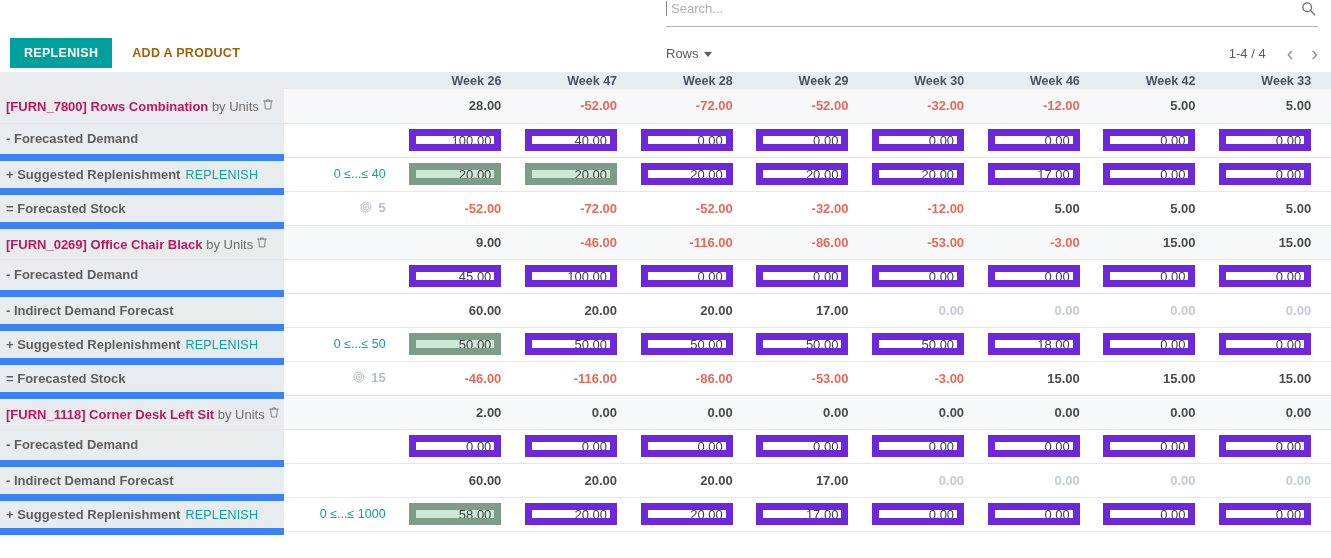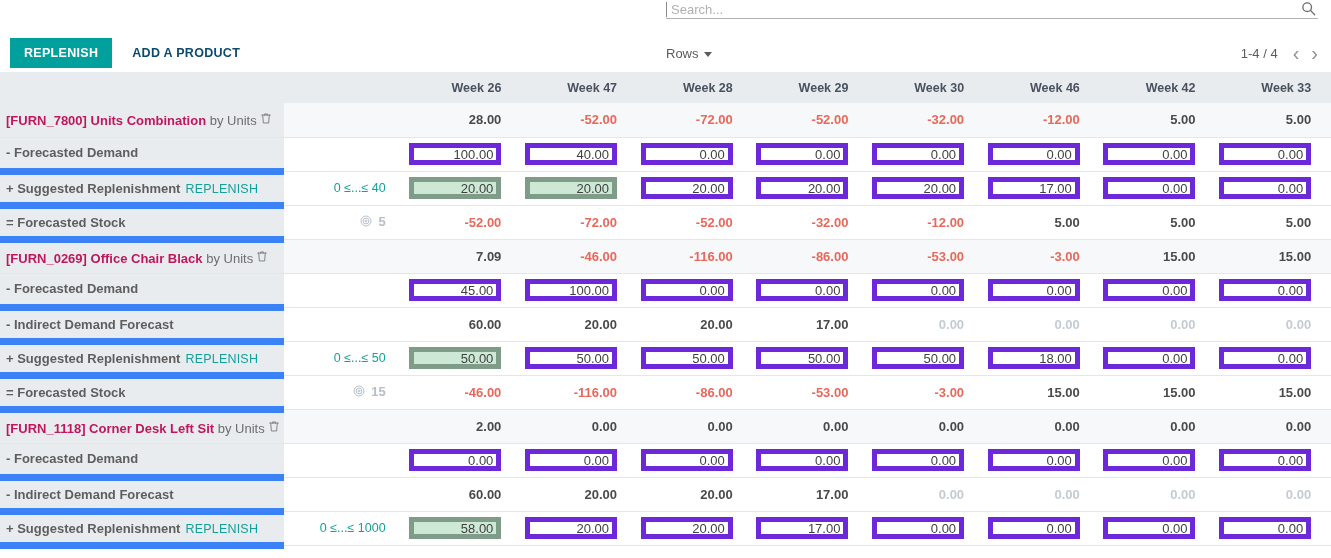--- a/index.html
+++ b/index.html
@@ -23,24 +23,24 @@
   .app-title {
     font-size: 19px;
     color: #8f8f8f;
     font-weight: 400;
     line-height: 30px;
     white-space: nowrap;
   }
   .searchbox {
     position: absolute;
     left: 666px; top: 1px;
-    width: 652px; height: 18px;
+    width: 652px; height: 26px;
     border-bottom: 1px solid #b3b3b3;
     display: flex;
-    align-items: center;
+    align-items: flex-start;
   }
   .search-caret {
     width: 1px; height: 15px; background: #8a8a8a; margin-right: 4px;
   }
   .search-input {
     flex: 1;
     border: none; outline: none; background: transparent;
     font-family: "Liberation Sans", sans-serif;
     font-size: 13px;
     color: #6b6b6b;
@@ -65,21 +65,21 @@
     font-size: 12.5px;
     font-weight: bold;
     letter-spacing: .3px;
     padding: 9px 14px;
     cursor: pointer;
     line-height: 1;
   }
   .btn-addproduct {
     background: transparent;
     border: none;
-    color: #0c4a6e;
+    color: #a16207;
     font-family: "Liberation Sans", sans-serif;
     font-size: 12.5px;
     font-weight: bold;
     letter-spacing: .3px;
     margin-left: 12px;
     padding: 9px 8px;
     cursor: pointer;
     line-height: 1;
   }
   .rows-select {
@@ -92,21 +92,21 @@
   .caret-down {
     width: 0; height: 0;
     border-left: 4px solid transparent;
     border-right: 4px solid transparent;
     border-top: 5px solid #5c5c5c;
     margin-top: 3px;
   }
   .pager {
     position: absolute;
     right: 8px;
-    display: flex; align-items: center; gap: 2px;
+    display: flex; align-items: center; gap: 8px;
     font-size: 13px; color: #5c5c5c;
   }
   .pager-count { margin-right: 8px; white-space: nowrap; }
   .pager-btn {
     background: none; border: none; cursor: pointer;
     color: #909090; font-size: 20px; line-height: 1;
     padding: 0 5px;
     font-family: "Liberation Sans", sans-serif;
   }
 
@@ -117,21 +117,21 @@
     table-layout: fixed;
     width: 1441px;   
     font-size: 13px;
   }
   table.mps col.c-label { width: 270px; }
   table.mps col.c-range { width: 110px; }
   table.mps col.c-week  { width: 110px; }
 
   thead th {
     background: #e9ecef;
-    height: 31px;
+    height: 17px;
     font-weight: bold;
     font-size: 12.5px;
     color: #4a5260;
     text-align: right;
     padding: 0 14px 0 6px;
     border: none;
     white-space: nowrap;
     overflow: hidden;
   }
   thead th.h-label, thead th.h-range { background: #e9ecef; }
@@ -174,21 +174,21 @@
   .range-cell { color: #12a19a; font-size: 12.5px; text-align: right; font-weight: normal; }
 
   .stock-cell { text-align: right; color: #b6bdc6; font-weight: bold; }
   .stock-inner { display: inline-flex; align-items: center; gap: 6px; justify-content: flex-end; }
   .target-icon { display: inline-block; width: 12px; height: 12px; }
 
   
   td.inputcell { padding: 0 14px 0 6px; }
   .cellinput {
     width: 92px; height: 22px;
-    border: 5px solid #6d28d9;
+    border: 7px solid #6d28d9;
     background: #ffffff;
     font-family: "Liberation Sans", sans-serif;
     font-size: 13px;
     color: #3f3f3f;
     text-align: right;
     padding: 0 3px 0 2px;
     outline: none;
     display: inline-block;
     line-height: 20px;
     vertical-align: middle;
@@ -253,21 +253,21 @@
           <th>Week 29</th>
           <th>Week 30</th>
           <th>Week 46</th>
           <th>Week 42</th>
           <th>Week 33</th>
           <th>Week 34</th>
         </tr>
     </thead>
     <tbody id="tbody">
         <tr class="group-head">
-          <td class="label"><span class="prod-code">[FURN_7800]</span> <span class="prod-name">Units Combination</span> <span class="by-units">by Units</span><span class="trash-icon"><svg width="12" height="13" viewBox="0 0 14 15" fill="none" stroke="currentColor" stroke-width="1.1">
+          <td class="label"><span class="prod-code">[FURN_7800]</span> <span class="prod-name">Rows Combination</span> <span class="by-units">by Units</span><span class="trash-icon"><svg width="12" height="13" viewBox="0 0 14 15" fill="none" stroke="currentColor" stroke-width="1.1">
                 <path d="M2 3.5h10M5.4 3.5V2.2h3.2v1.3M3.2 3.5l.7 9.2h6.2l.7-9.2" stroke-linecap="round" stroke-linejoin="round"></path>
               </svg></span></td>
           <td></td>
           <td class="num">28.00</td>
           <td class="num neg">-52.00</td>
           <td class="num neg">-72.00</td>
           <td class="num neg">-52.00</td>
           <td class="num neg">-32.00</td>
           <td class="num neg">-12.00</td>
           <td class="num">5.00</td>
@@ -318,21 +318,21 @@
           <td class="num">5.00</td>
           <td class="num">5.00</td>
           <td class="num">5.00</td>
           <td class="num"></td>
         </tr>
         <tr class="group-head">
           <td class="label"><span class="prod-code">[FURN_0269]</span> <span class="prod-name">Office Chair Black</span> <span class="by-units">by Units</span><span class="trash-icon"><svg width="12" height="13" viewBox="0 0 14 15" fill="none" stroke="currentColor" stroke-width="1.1">
                 <path d="M2 3.5h10M5.4 3.5V2.2h3.2v1.3M3.2 3.5l.7 9.2h6.2l.7-9.2" stroke-linecap="round" stroke-linejoin="round"></path>
               </svg></span></td>
           <td></td>
-          <td class="num">7.09</td>
+          <td class="num">9.00</td>
           <td class="num neg">-46.00</td>
           <td class="num neg">-116.00</td>
           <td class="num neg">-86.00</td>
           <td class="num neg">-53.00</td>
           <td class="num neg">-3.00</td>
           <td class="num">15.00</td>
           <td class="num">15.00</td>
           <td class="num">1</td>
         </tr>
         <tr>

